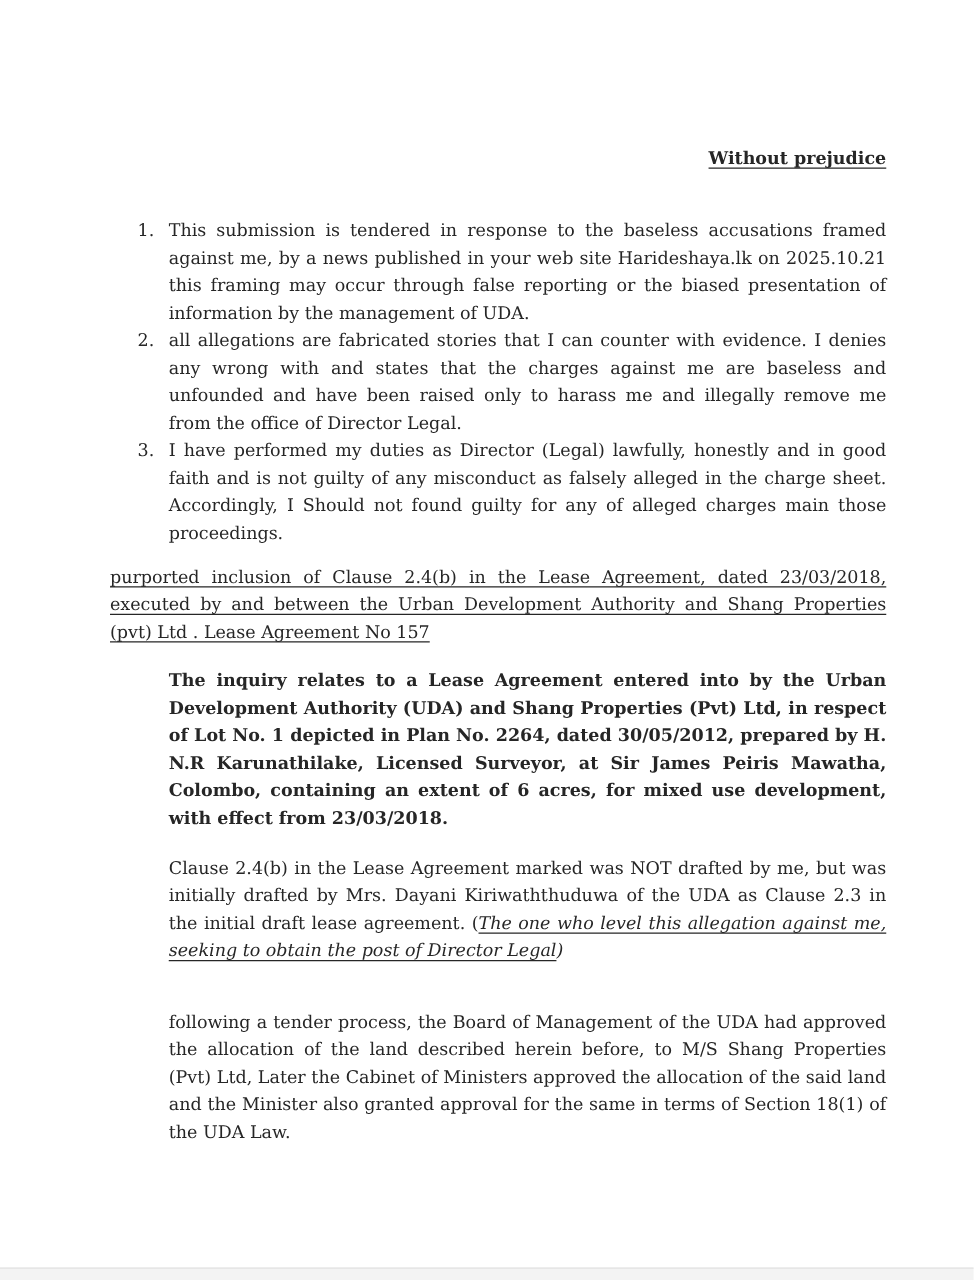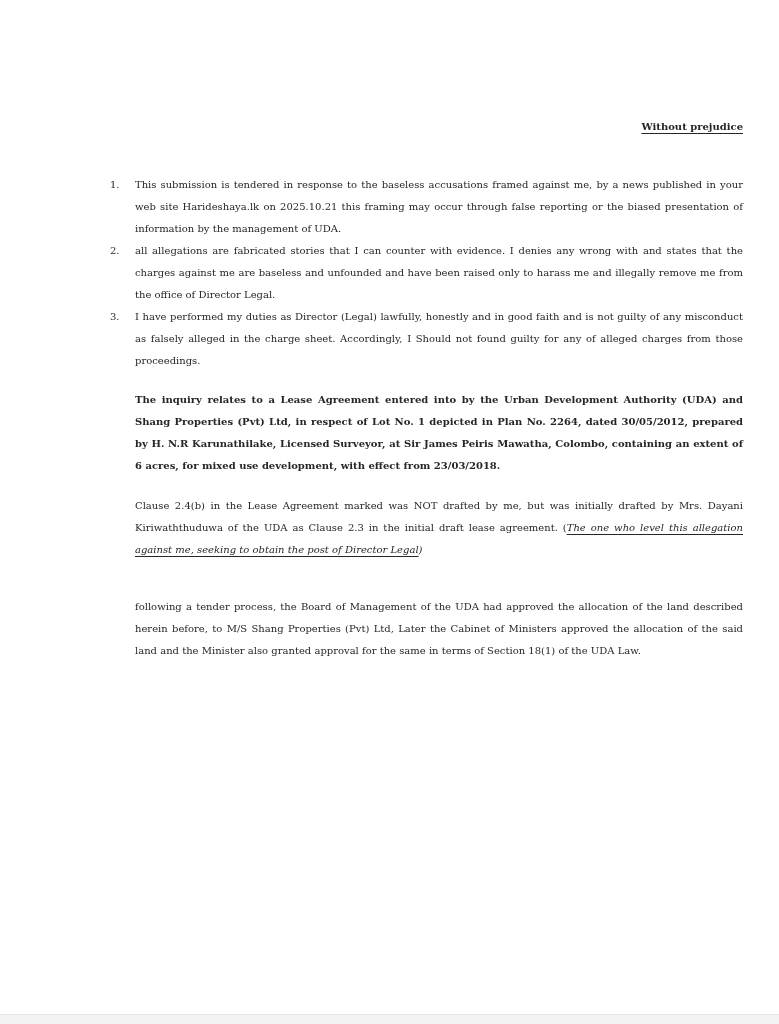--- a/index.html
+++ b/index.html
@@ -9,24 +9,24 @@
     width: 779px;
   }
   body {
     font-family: "DejaVu Serif", "Liberation Serif", serif;
     color: #262626;
   }
   .page {
     box-sizing: border-box;
     width: 779px;
     height: 1014px;
-    padding: 116px 36px 0 88px;
+    padding: 116px 70px 0 88px;
     background: #ffffff;
     overflow: hidden;
-    font-size: 10px;
+    font-size: 14px;
     line-height: 22px;
   }
   .header-right {
     text-align: right;
     font-weight: bold;
     text-decoration: underline;
     text-underline-offset: 3px;
   }
   .recipient {
     margin-top: 11px;
@@ -89,24 +89,25 @@
     <li>
       <span class="num">1.</span>
       <span class="li-text">This submission is tendered in response to the baseless accusations framed against me, by a news published in your web site Harideshaya.lk on 2025.10.21  this framing may occur through false reporting or the biased presentation of information by the management of UDA.</span>
     </li>
     <li>
       <span class="num">2.</span>
       <span class="li-text">all allegations  are fabricated stories that I can counter with evidence. I denies any wrong with and states that the charges against me are baseless and unfounded and have been raised only to harass me and illegally remove me from the office of Director Legal.</span>
     </li>
     <li>
       <span class="num">3.</span>
-      <span class="li-text">I have performed my duties as Director (Legal) lawfully, honestly and in good faith and is not guilty of any misconduct as falsely alleged in the charge sheet. Accordingly, I Should not found guilty for any of alleged charges from those proceedings.</span>
+      <span class="li-text">I have performed my duties as Director (Legal) lawfully, honestly and in good faith and is not guilty of any misconduct as falsely alleged in the charge sheet. Accordingly, I Should not found guilty for any of alleged charges main those proceedings.</span>
     </li>
   </ol>
 
+  <div class="section-heading">purported inclusion of Clause 2.4(b) in the Lease Agreement, dated 23/03/2018, executed by and between the Urban Development Authority and Shang Properties (pvt) Ltd . Lease Agreement No 157</div>
 
   <p class="para p1">The inquiry relates to a Lease Agreement entered into by the Urban Development Authority (UDA) and Shang Properties (Pvt) Ltd, in respect of Lot No. 1 depicted in Plan No. 2264, dated 30/05/2012, prepared by H. N.R Karunathilake, Licensed Surveyor, at Sir James Peiris Mawatha, Colombo, containing an extent of  6 acres, for mixed use development, with effect from 23/03/2018.</p>
 
 
   <p class="para p3"><span>Clause 2.4(b) in the Lease Agreement marked was NOT drafted by me, but was initially drafted by Mrs. Dayani Kiriwaththuduwa of the UDA as Clause 2.3 in the initial draft lease agreement. (</span><span class="iu">The one who level this allegation against me, seeking to obtain the post of Director Legal</span><span class="it">)</span></p>
 
   <p class="para p4">following a tender process, the Board of Management of the UDA had approved the allocation of the land described herein before, to M/S Shang Properties (Pvt) Ltd, Later the Cabinet of Ministers approved the allocation of the said land and the Minister also granted approval for the same in terms of Section 18(1) of the UDA Law.</p>
 
 </div>
 

